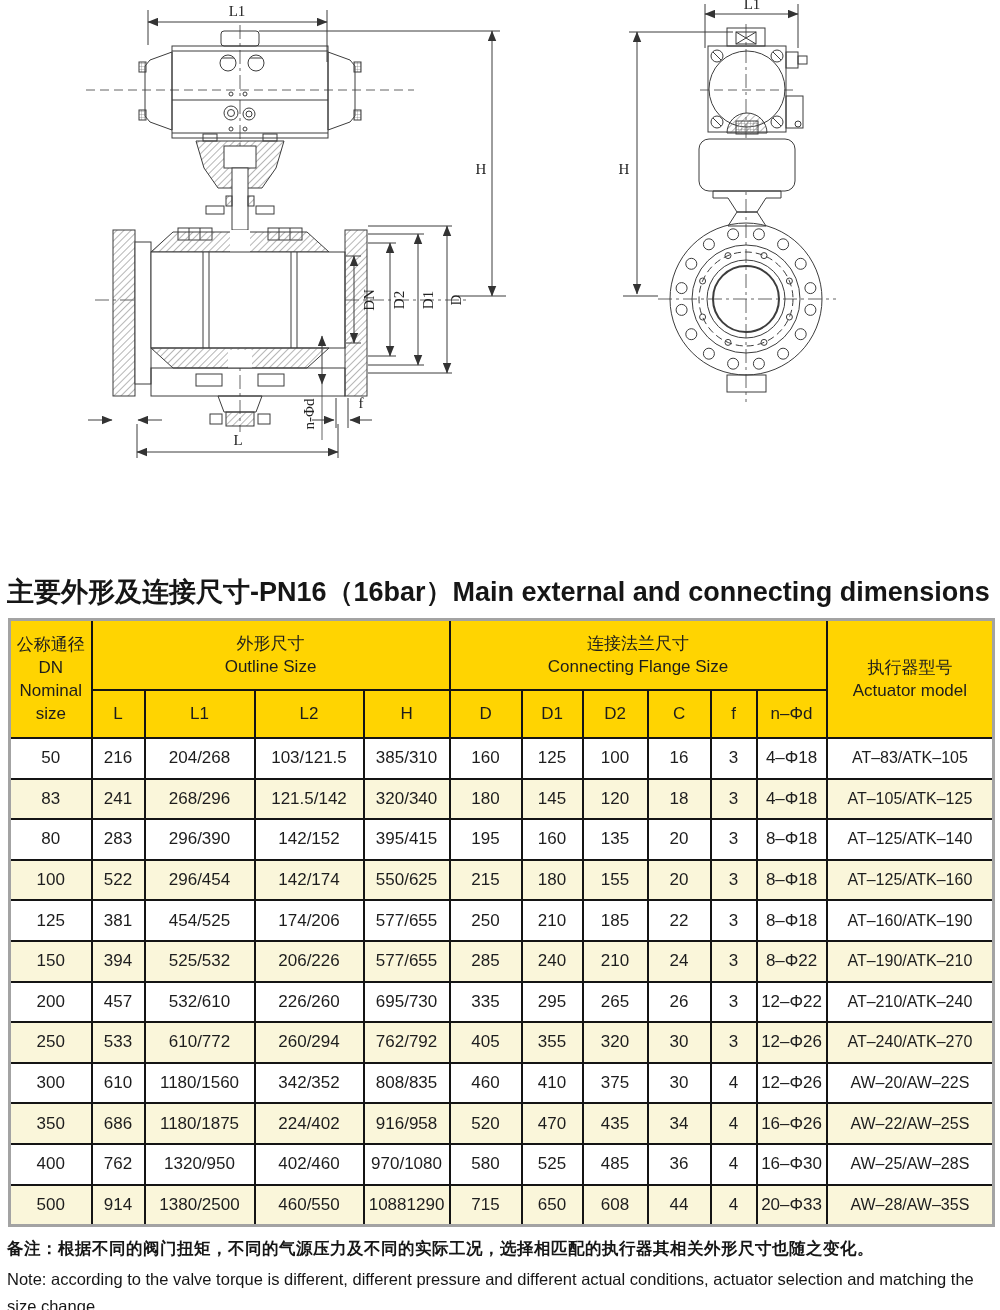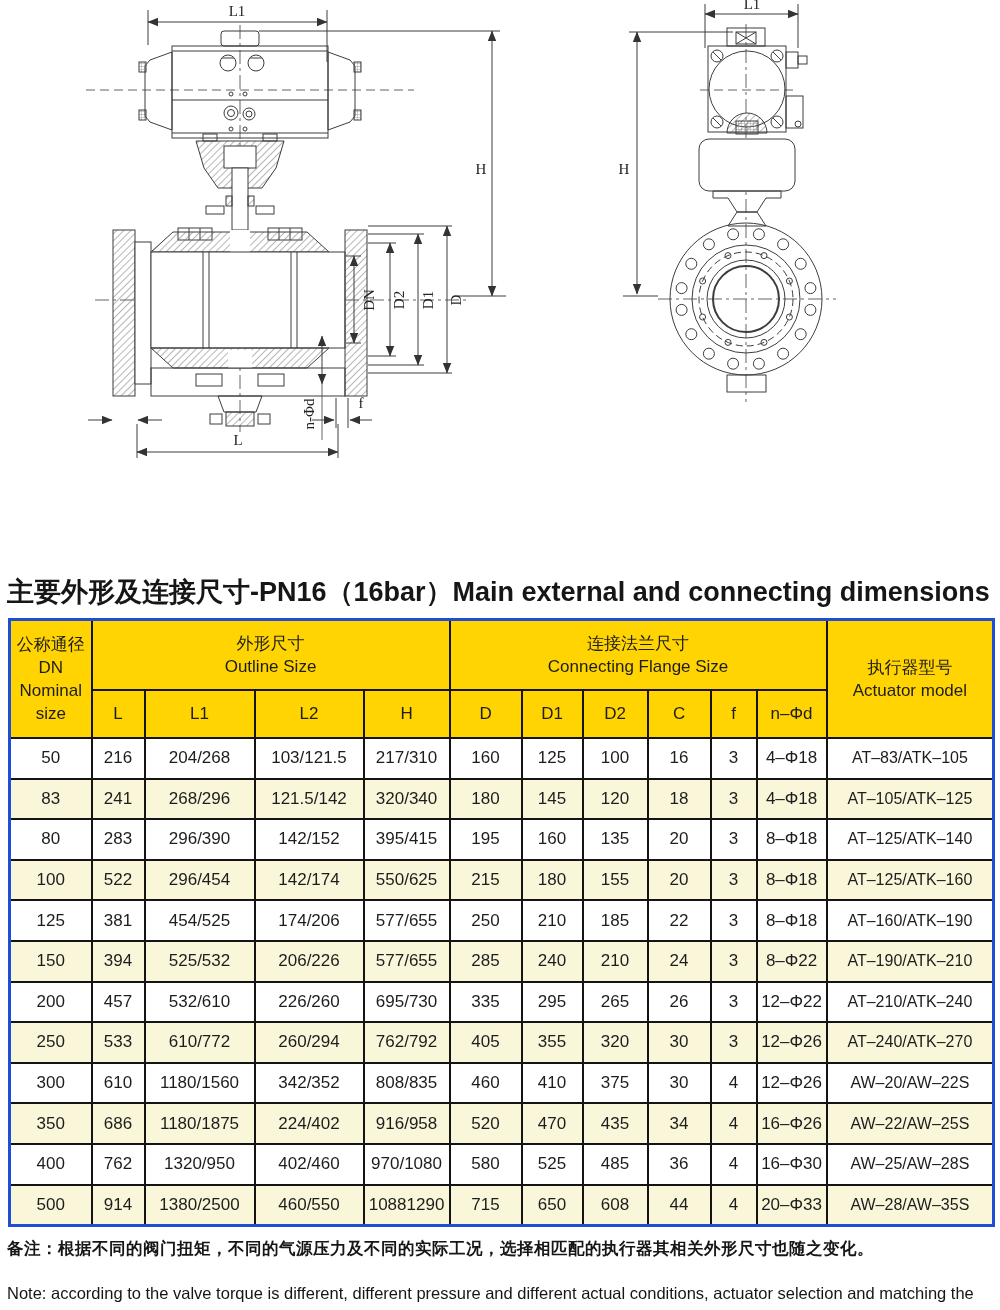--- a/index.html
+++ b/index.html
@@ -3,30 +3,30 @@
 <meta charset="utf-8">
 <style>
   html,body{margin:0;padding:0;background:#fff;}
   body{width:1000px;height:1310px;position:relative;font-family:"Liberation Sans",sans-serif;color:#1c1c1c;}
   .drawings{position:relative;width:1000px;height:570px;}
   svg text{font-family:"Liberation Serif",serif;}
   .dim{font-size:15px;fill:#222;}
   .page-title{position:absolute;left:7px;top:574px;margin:0;font-size:27px;font-weight:700;color:#161616;letter-spacing:0;white-space:nowrap;text-align:right;}
   table.dims{position:absolute;left:8px;top:618px;width:984px;border-collapse:collapse;table-layout:fixed;}
   table.dims th,table.dims td{border:2px solid #141414;text-align:center;vertical-align:middle;padding:0;color:#1d1d1d;font-weight:400;}
-  table.dims{border:3px solid #1d4ed8;padding-left:20px;}
+  table.dims{border:3px solid #a3a3a3;padding-left:20px;}
   thead th{background:#FFD401;}
   .grp-row th{height:68px;font-size:17px;line-height:23px;}
   .sub-row th{height:46px;font-size:17px;}
   .dn-head{font-size:16px;line-height:21px;}
   tbody td{height:38.6px;font-size:17px;background:#fff;}
   tbody tr.alt td{background:#FAF6DA;}
   td.actuator{font-size:16px;}
   .notes{position:absolute;left:7px;top:1238px;width:990px;}
-  .note-cn{margin:0 0 20px 0;font-size:16.5px;font-weight:700;color:#161616;letter-spacing:0.5px;}
+  .note-cn{margin:0 0 6px 0;font-size:16.5px;font-weight:700;color:#161616;letter-spacing:0.5px;}
   .note-en{margin:0;font-size:16.5px;font-weight:400;color:#161616;line-height:27px;}
 </style>
 </head>
 <body>
 
 <div class="drawings">
 <svg width="1000" height="570" viewBox="0 0 1000 570">
   <defs>
     <marker id="ar" viewBox="0 0 10 8" refX="9.5" refY="4" markerWidth="11" markerHeight="9" orient="auto-start-reverse">
       <path d="M0 0 L10 4 L0 8 Z" fill="#333"></path>
@@ -283,21 +283,21 @@
       <th>f</th>
       <th>n–Φd</th>
     </tr>
   </thead>
   <tbody>
       <tr>
         <td>50</td>
         <td>216</td>
         <td>204/268</td>
         <td>103/121.5</td>
-        <td>217/310</td>
+        <td>385/310</td>
         <td>160</td>
         <td>125</td>
         <td>100</td>
         <td>16</td>
         <td>3</td>
         <td>4–Φ18</td>
         <td class="actuator">AT–83/ATK–105</td>
       </tr>
       <tr class="alt">
         <td>83</td>

